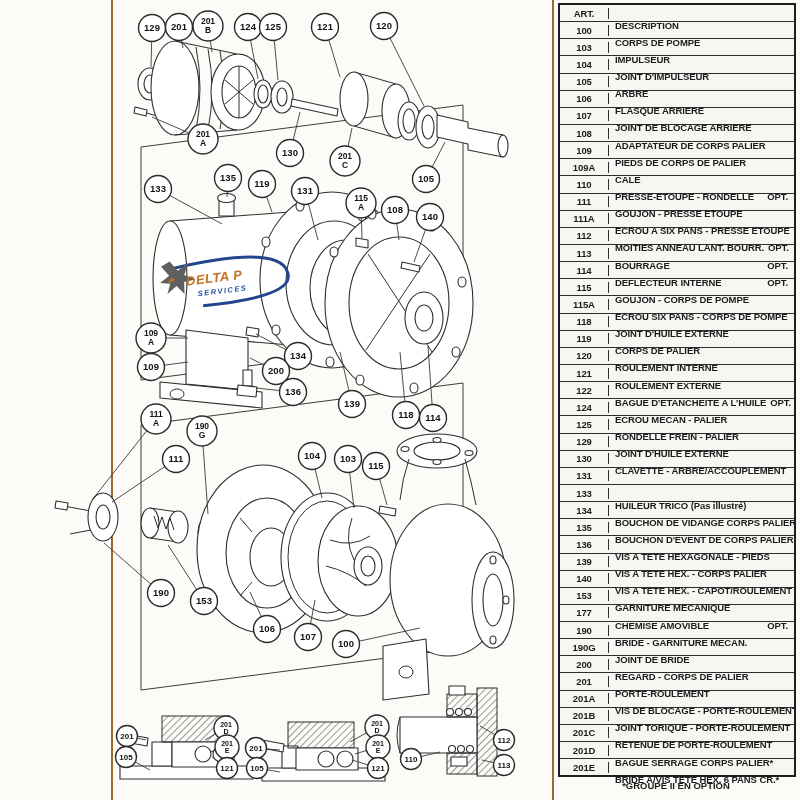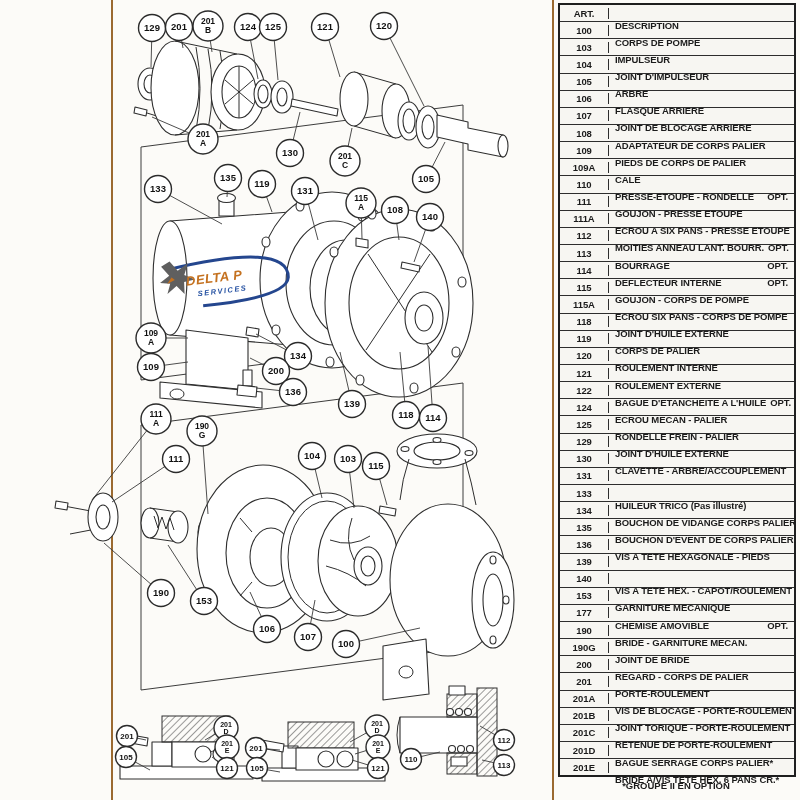--- a/index.html
+++ b/index.html
@@ -669,20 +669,23 @@
         </div>
       </div>
       <div class="trow">
         <div class="c-art">136</div>
         <div class="c-desc">
           <span>VIS A TETE HEXAGONALE - PIEDS</span>
         </div>
       </div>
       <div class="trow">
         <div class="c-art">139</div>
+        <div class="c-desc">
+          <span>VIS A TETE HEX. - CORPS PALIER</span>
+        </div>
       </div>
       <div class="trow">
         <div class="c-art">140</div>
         <div class="c-desc">
           <span>VIS A TETE HEX. - CAPOT/ROULEMENT</span>
         </div>
       </div>
       <div class="trow">
         <div class="c-art">153</div>
         <div class="c-desc">

